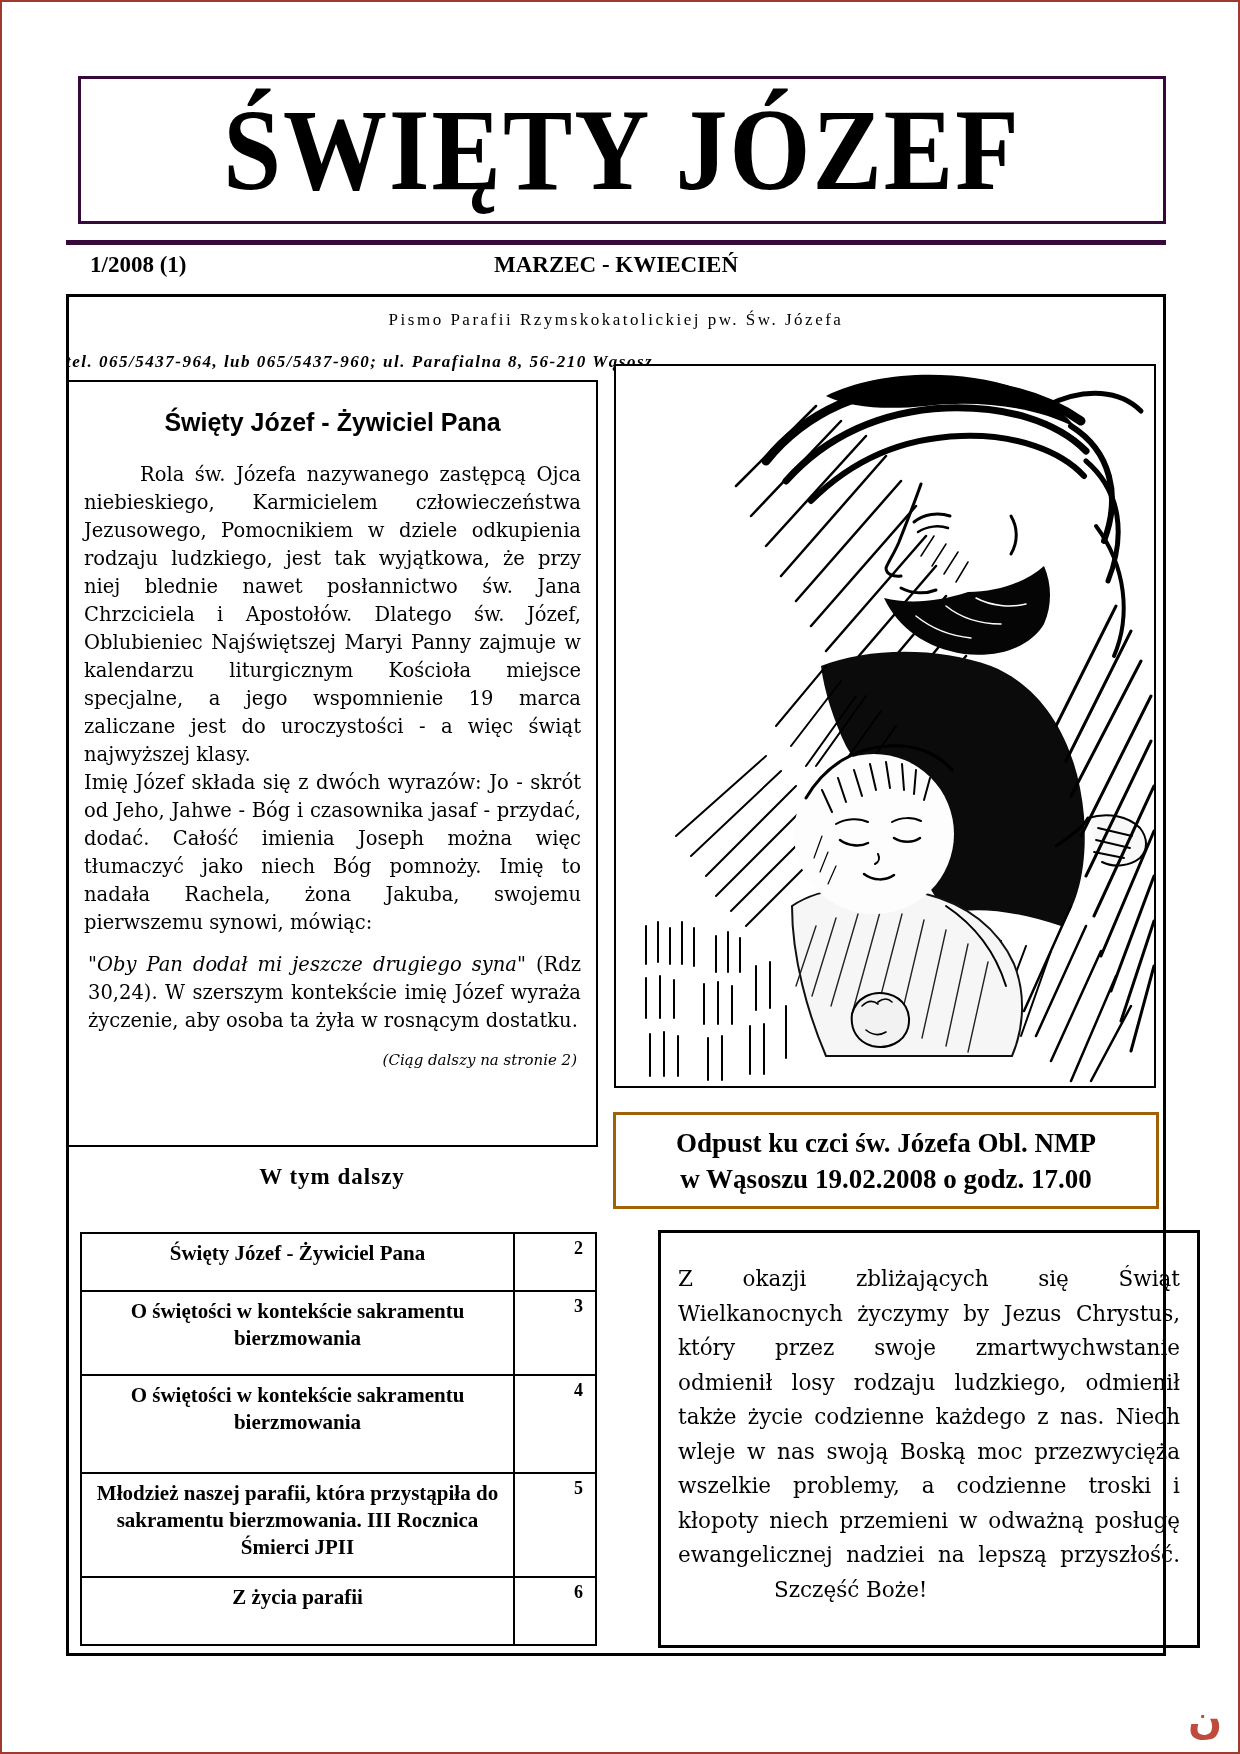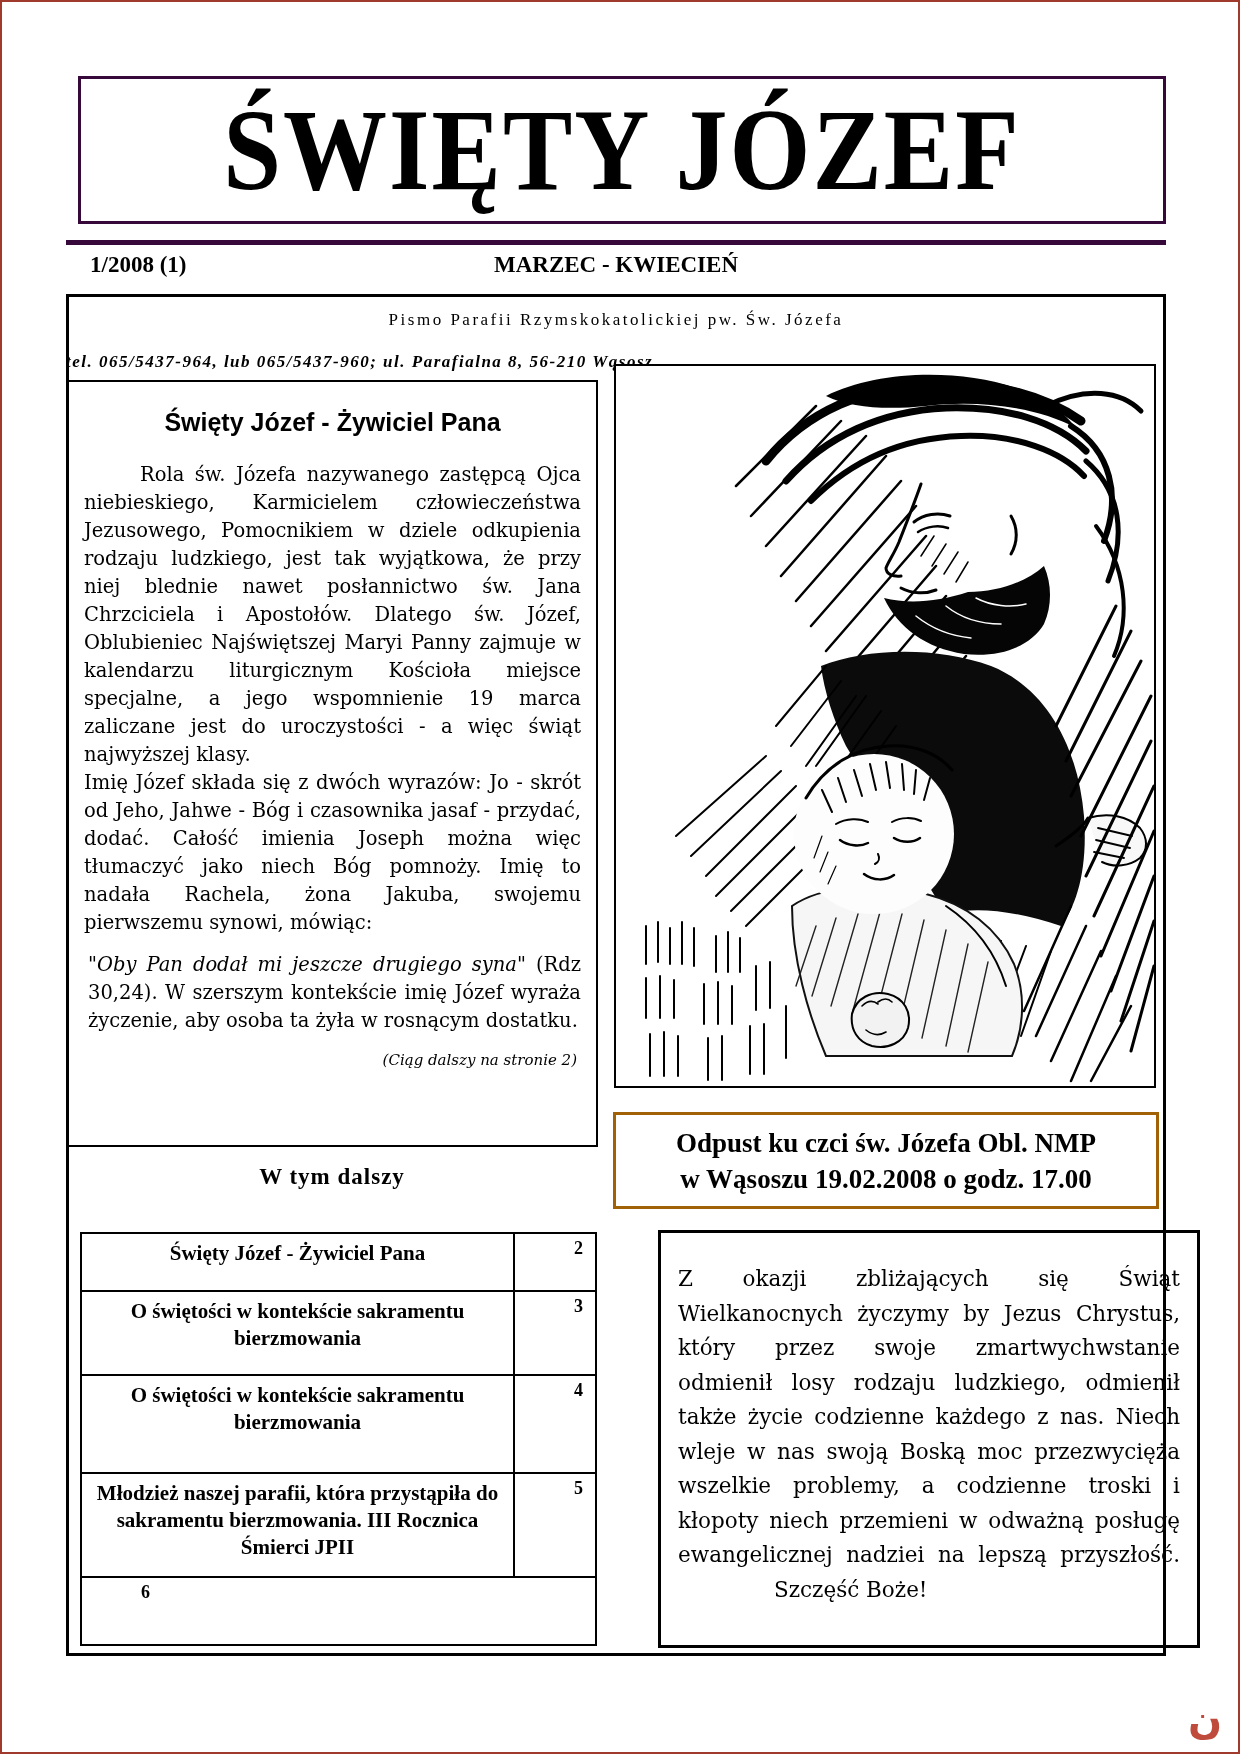--- a/index.html
+++ b/index.html
@@ -166,20 +166,21 @@
     </div>
     <div class="toc-row r3">
       <div class="toc-cell-title">O świętości w kontekście sakramentu bierzmowania</div>
       <div class="toc-cell-page">4</div>
     </div>
     <div class="toc-row r4">
       <div class="toc-cell-title">Młodzież naszej parafii, która przystąpiła do sakramentu bierzmowania. III Rocznica Śmierci JPII</div>
       <div class="toc-cell-page">5</div>
     </div>
     <div class="toc-row r5">
+      <div class="toc-cell-title">Z życia parafii</div>
       <div class="toc-cell-page">6</div>
     </div>
   </div>
 
   <div class="abs wishes-box">
     <span>Z okazji zbliżających się Świąt Wielkanocnych życzymy by Jezus Chrystus, który przez swoje zmartwychwstanie odmienił losy rodzaju ludzkiego, odmienił także życie codzienne każdego z nas. Niech wleje w nas swoją Boską moc przezwycięża wszelkie problemy, a codzienne troski i kłopoty niech przemieni w odważną posługę ewangelicznej nadziei na lepszą przyszłość.</span>
     <span class="wishes-signoff">Szczęść Boże!</span>
   </div>
 
   <div class="abs watermark-glyph">ن</div>

